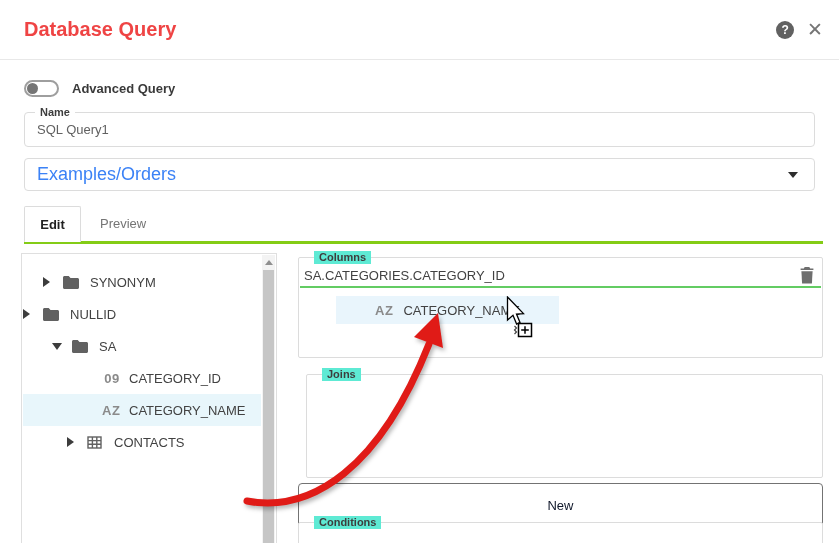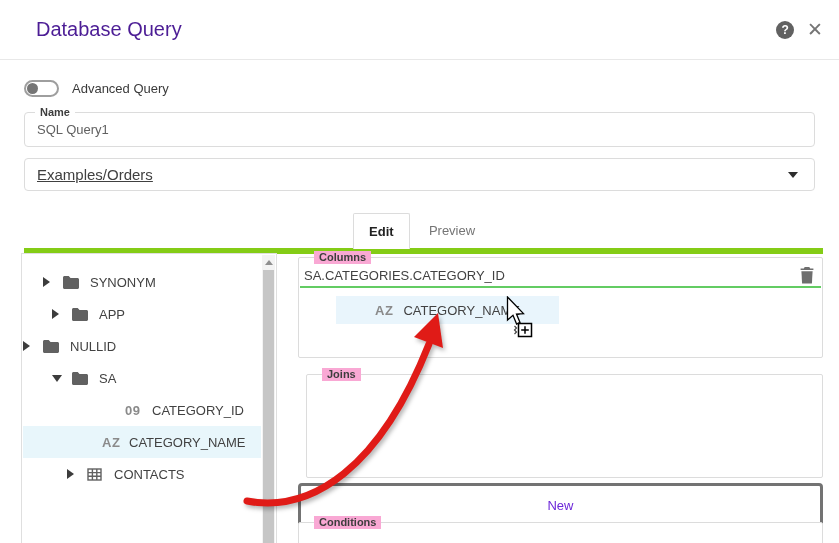--- a/index.html
+++ b/index.html
@@ -5,44 +5,44 @@
   * { margin:0; padding:0; box-sizing:border-box; }
   html,body { width:839px; height:543px; }
   body {
     position:relative; overflow:hidden; background:#fff;
     font-family:"Liberation Sans","DejaVu Sans",sans-serif;
     color:#3d3d3d;
   }
   
   .hdr { position:absolute; top:0; left:0; width:839px; height:60px;
          border-bottom:1px solid #e8e8e8; display:flex; align-items:center; }
-  .hdr-title { margin-left:36px; font-size:20px; font-weight:normal; color:#4c1d95; }
+  .hdr-title { margin-left:24px; font-size:20px; font-weight:bold; color:#ef4444; }
   .hdr-icons { margin-left:auto; margin-right:16px; display:flex; align-items:center; gap:13px; }
   .help-circ { width:18px; height:18px; border-radius:50%; background:#616161; color:#fff;
                font-size:12px; font-weight:bold; display:flex; align-items:center; justify-content:center; cursor:pointer; }
   .close-x { font-size:19px; color:#757575; cursor:pointer; line-height:1; }
   
   .toggle-row { position:absolute; top:80; left:24px; top:80px; display:flex; align-items:center; gap:13px; }
   .switch { width:35px; height:17px; border:2px solid #9e9e9e; border-radius:9px; position:relative; background:#fff; cursor:pointer; }
   .knob { position:absolute; left:1px; top:1px; width:11px; height:11px; border-radius:50%; background:#757575; }
-  .toggle-label { font-size:13px; color:#3a3a3a; }
+  .toggle-label { font-size:13px; color:#3a3a3a;font-weight:bold; }
   
   .obox { position:absolute; border:1px solid #dcdcdc; border-radius:4px; background:#fff; }
   .obox-label { position:absolute; top:-7px; left:10px; background:#fff; padding:0 5px;
                 font-size:11px; font-weight:bold; color:#3d3d3d; line-height:13px; }
   .name-box { top:112px; left:24px; width:791px; height:35px; display:flex; align-items:center; }
   .name-input { border:none; outline:none; font-size:13px; color:#616161; padding-left:12px; width:600px;
                 font-family:"Liberation Sans","DejaVu Sans",sans-serif; background:transparent; }
   .dd-box { top:158px; left:24px; width:791px; height:33px; display:flex; align-items:center; cursor:pointer; }
-  .dd-value { font-size:15px; color:#404040; padding-left:12px;text-decoration:underline; }
+  .dd-value { font-size:18px; color:#3b82f6; padding-left:12px; }
   .dd-caret { margin-left:auto; margin-right:16px; width:0; height:0;
               border-left:5.5px solid transparent; border-right:5.5px solid transparent; border-top:6px solid #2d2d2d; }
   
-  .tabstrip { position:absolute; top:217px; left:24px; width:799px; height:37px;
-              border-bottom:6px solid #84cc16; display:flex; align-items:flex-end;justify-content:center; }
+  .tabstrip { position:absolute; top:207px; left:24px; width:799px; height:37px;
+              border-bottom:3px solid #84cc16; display:flex; align-items:flex-end; }
   .tab { height:36px; display:flex; align-items:center; justify-content:center; font-size:13px; cursor:pointer; }
   .tab.active { width:57px; background:#fff; border:1px solid #dcdcdc; border-bottom:none;
                 border-radius:2px 2px 0 0; margin-bottom:-1px; font-weight:bold; color:#212121; }
   .tab.inactive { padding:0 19px; color:#757575; }
   
   .tree-panel { position:absolute; left:21px; top:253px; width:256px; height:295px;
                 border:1px solid #dfdfdf; background:#fff; overflow:hidden; }
   .tree-rows { position:absolute; left:1px; top:12px; right:15px; }
   .tree-row { height:32px; display:flex; align-items:center; font-size:13px; color:#424242; cursor:pointer; }
   .tree-row.selected { background:#e8f6fb; }
@@ -56,36 +56,36 @@
   .node-label { margin-left:7px; white-space:nowrap; }
   
   .sbar { position:absolute; top:1px; right:1px; width:13px; height:293px; background:#f3f3f3; }
   .sbar-up { height:14px; display:flex; align-items:center; justify-content:center; cursor:pointer; }
   .sbar-up::before { content:""; width:0; height:0;
       border-left:4px solid transparent; border-right:4px solid transparent; border-bottom:5px solid #8f8f8f; }
   .sbar-thumb { position:absolute; top:15px; left:1px; width:11px; height:280px; background:#c6c6c6; cursor:pointer; }
   
   .right { position:absolute; left:298px; top:0; width:525px; height:543px; }
   .fbox { position:absolute; left:0; right:0; border:1px solid #dcdcdc; border-radius:2px; background:#fff; }
-  .fbox-label { position:absolute; top:-7px; left:15px; background:#f9a8d4; padding:0 5px;
+  .fbox-label { position:absolute; top:-7px; left:15px; background:#5eead4; padding:0 5px;
                 font-size:11px; font-weight:bold; color:#3d3d3d; line-height:13px; }
   .columns-box { top:257px; height:101px; }
   .joins-box { top:374px; height:104px;margin-left:8px; }
   .cond-box { top:522px; height:60px; }
   .col-row { margin:7px 1px 8px 1px; height:23px; display:flex; align-items:center;
              border-bottom:2px solid #63cc63; }
   .col-row-text { font-size:13px; color:#424242; padding-left:4px; }
   .trash { margin-left:auto; margin-right:7px; cursor:pointer; display:flex; }
   .ghost { position:absolute; left:37px; top:38px; width:223px; height:28px; background:#e9f5fc;
            display:flex; align-items:center; justify-content:center; gap:10px; font-size:13px; z-index:5; }
   .ghost .gbadge { font-weight:bold; color:#8a8a8a; letter-spacing:.5px; }
   .ghost .glabel { color:#424242; }
   .cursor-wrap { position:absolute; left:207px; top:38px; z-index:40; }
   .new-btn { position:absolute; top:483px; left:0; right:0; height:44px; background:#fff;
-             border:3px solid #737373; border-radius:4px; color:#6d28d9; font-size:13px;
+             border:1px solid #737373; border-radius:4px; color:#0f172a; font-size:13px;
              display:flex; align-items:center; justify-content:center; cursor:pointer;
              font-family:"Liberation Sans","DejaVu Sans",sans-serif; }
   
   .anno { position:absolute; left:0; top:0; width:839px; height:543px; pointer-events:none; z-index:50; }
 </style>
 </head>
 <body>
 
 <div class="hdr">
   <div class="hdr-title">Database Query</div>
@@ -121,48 +121,39 @@
   <div class="tree-rows">
       <div class="tree-row" style="padding-left: 20px;">
         <span class="arrow collapsed"></span>
         <span class="node-icon">
           <svg width="16" height="13" viewBox="0 0 16 13">
             <path fill="#616161" d="M0 1.5C0 .7.7 0 1.5 0h4.2L7.5 2h7c.8 0 1.5.7 1.5 1.5v8c0 .8-.7 1.5-1.5 1.5h-13C.7 13 0 12.3 0 11.5z"></path>
           </svg>
         </span>
         <span class="node-label">SYNONYM</span>
       </div>
-      <div class="tree-row" style="padding-left: 29px;">
+      <div class="tree-row" style="">
         <span class="arrow collapsed"></span>
         <span class="node-icon">
           <svg width="16" height="13" viewBox="0 0 16 13">
             <path fill="#616161" d="M0 1.5C0 .7.7 0 1.5 0h4.2L7.5 2h7c.8 0 1.5.7 1.5 1.5v8c0 .8-.7 1.5-1.5 1.5h-13C.7 13 0 12.3 0 11.5z"></path>
           </svg>
         </span>
-        <span class="node-label">APP</span>
-      </div>
-      <div class="tree-row" style="">
-        <span class="arrow collapsed"></span>
+        <span class="node-label">NULLID</span>
+      </div>
+      <div class="tree-row" style="padding-left: 29px;">
+        <span class="arrow expanded"></span>
         <span class="node-icon">
           <svg width="16" height="13" viewBox="0 0 16 13">
             <path fill="#616161" d="M0 1.5C0 .7.7 0 1.5 0h4.2L7.5 2h7c.8 0 1.5.7 1.5 1.5v8c0 .8-.7 1.5-1.5 1.5h-13C.7 13 0 12.3 0 11.5z"></path>
           </svg>
         </span>
-        <span class="node-label">NULLID</span>
-      </div>
-      <div class="tree-row" style="padding-left: 29px;">
-        <span class="arrow expanded"></span>
-        <span class="node-icon">
-          <svg width="16" height="13" viewBox="0 0 16 13">
-            <path fill="#616161" d="M0 1.5C0 .7.7 0 1.5 0h4.2L7.5 2h7c.8 0 1.5.7 1.5 1.5v8c0 .8-.7 1.5-1.5 1.5h-13C.7 13 0 12.3 0 11.5z"></path>
-          </svg>
-        </span>
         <span class="node-label">SA</span>
       </div>
-      <div class="tree-row" style="padding-left: 82px;">
+      <div class="tree-row" style="padding-left: 59px; text-align: center;">
         <span class="arrow"></span>
         <span class="badge">09</span>
         <span class="node-label">CATEGORY_ID</span>
       </div>
       <div class="tree-row selected" style="padding-left: 59px;">
         <span class="arrow"></span>
         <span class="badge">AZ</span>
         <span class="node-label">CATEGORY_NAME</span>
       </div>
       <div class="tree-row" style="padding-left: 44px;">

